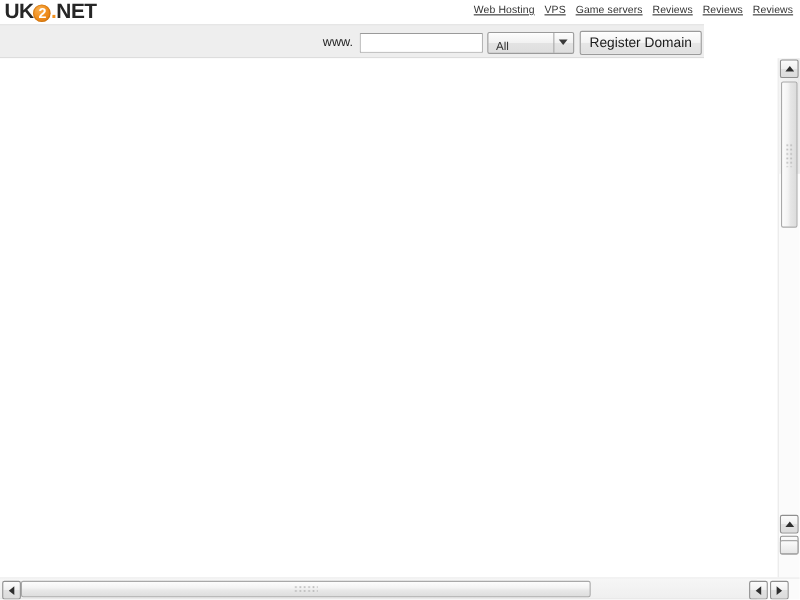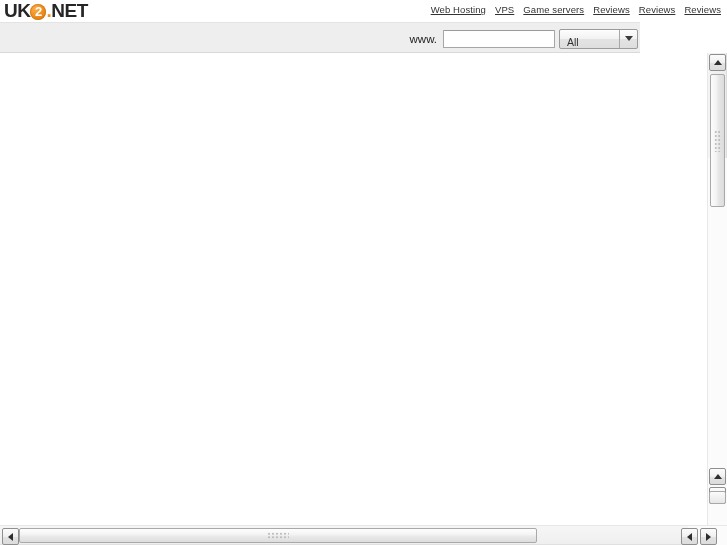--- a/index.html
+++ b/index.html
@@ -357,20 +357,21 @@
 
     <input class="domain-input" type="text" placeholder="" style="">
 
     <div class="tld-select">
       <span class="tld-value">All</span>
       <span class="tld-arrowbox">
         <span class="caret-down"></span>
       </span>
     </div>
 
+    <div class="register-btn">Register Domain</div>
 
   </div>
 </div>
 
 <div class="canvas">
   <span></span>
 </div>
 
 <div class="vscroll">
   <div class="vtrack-top">

